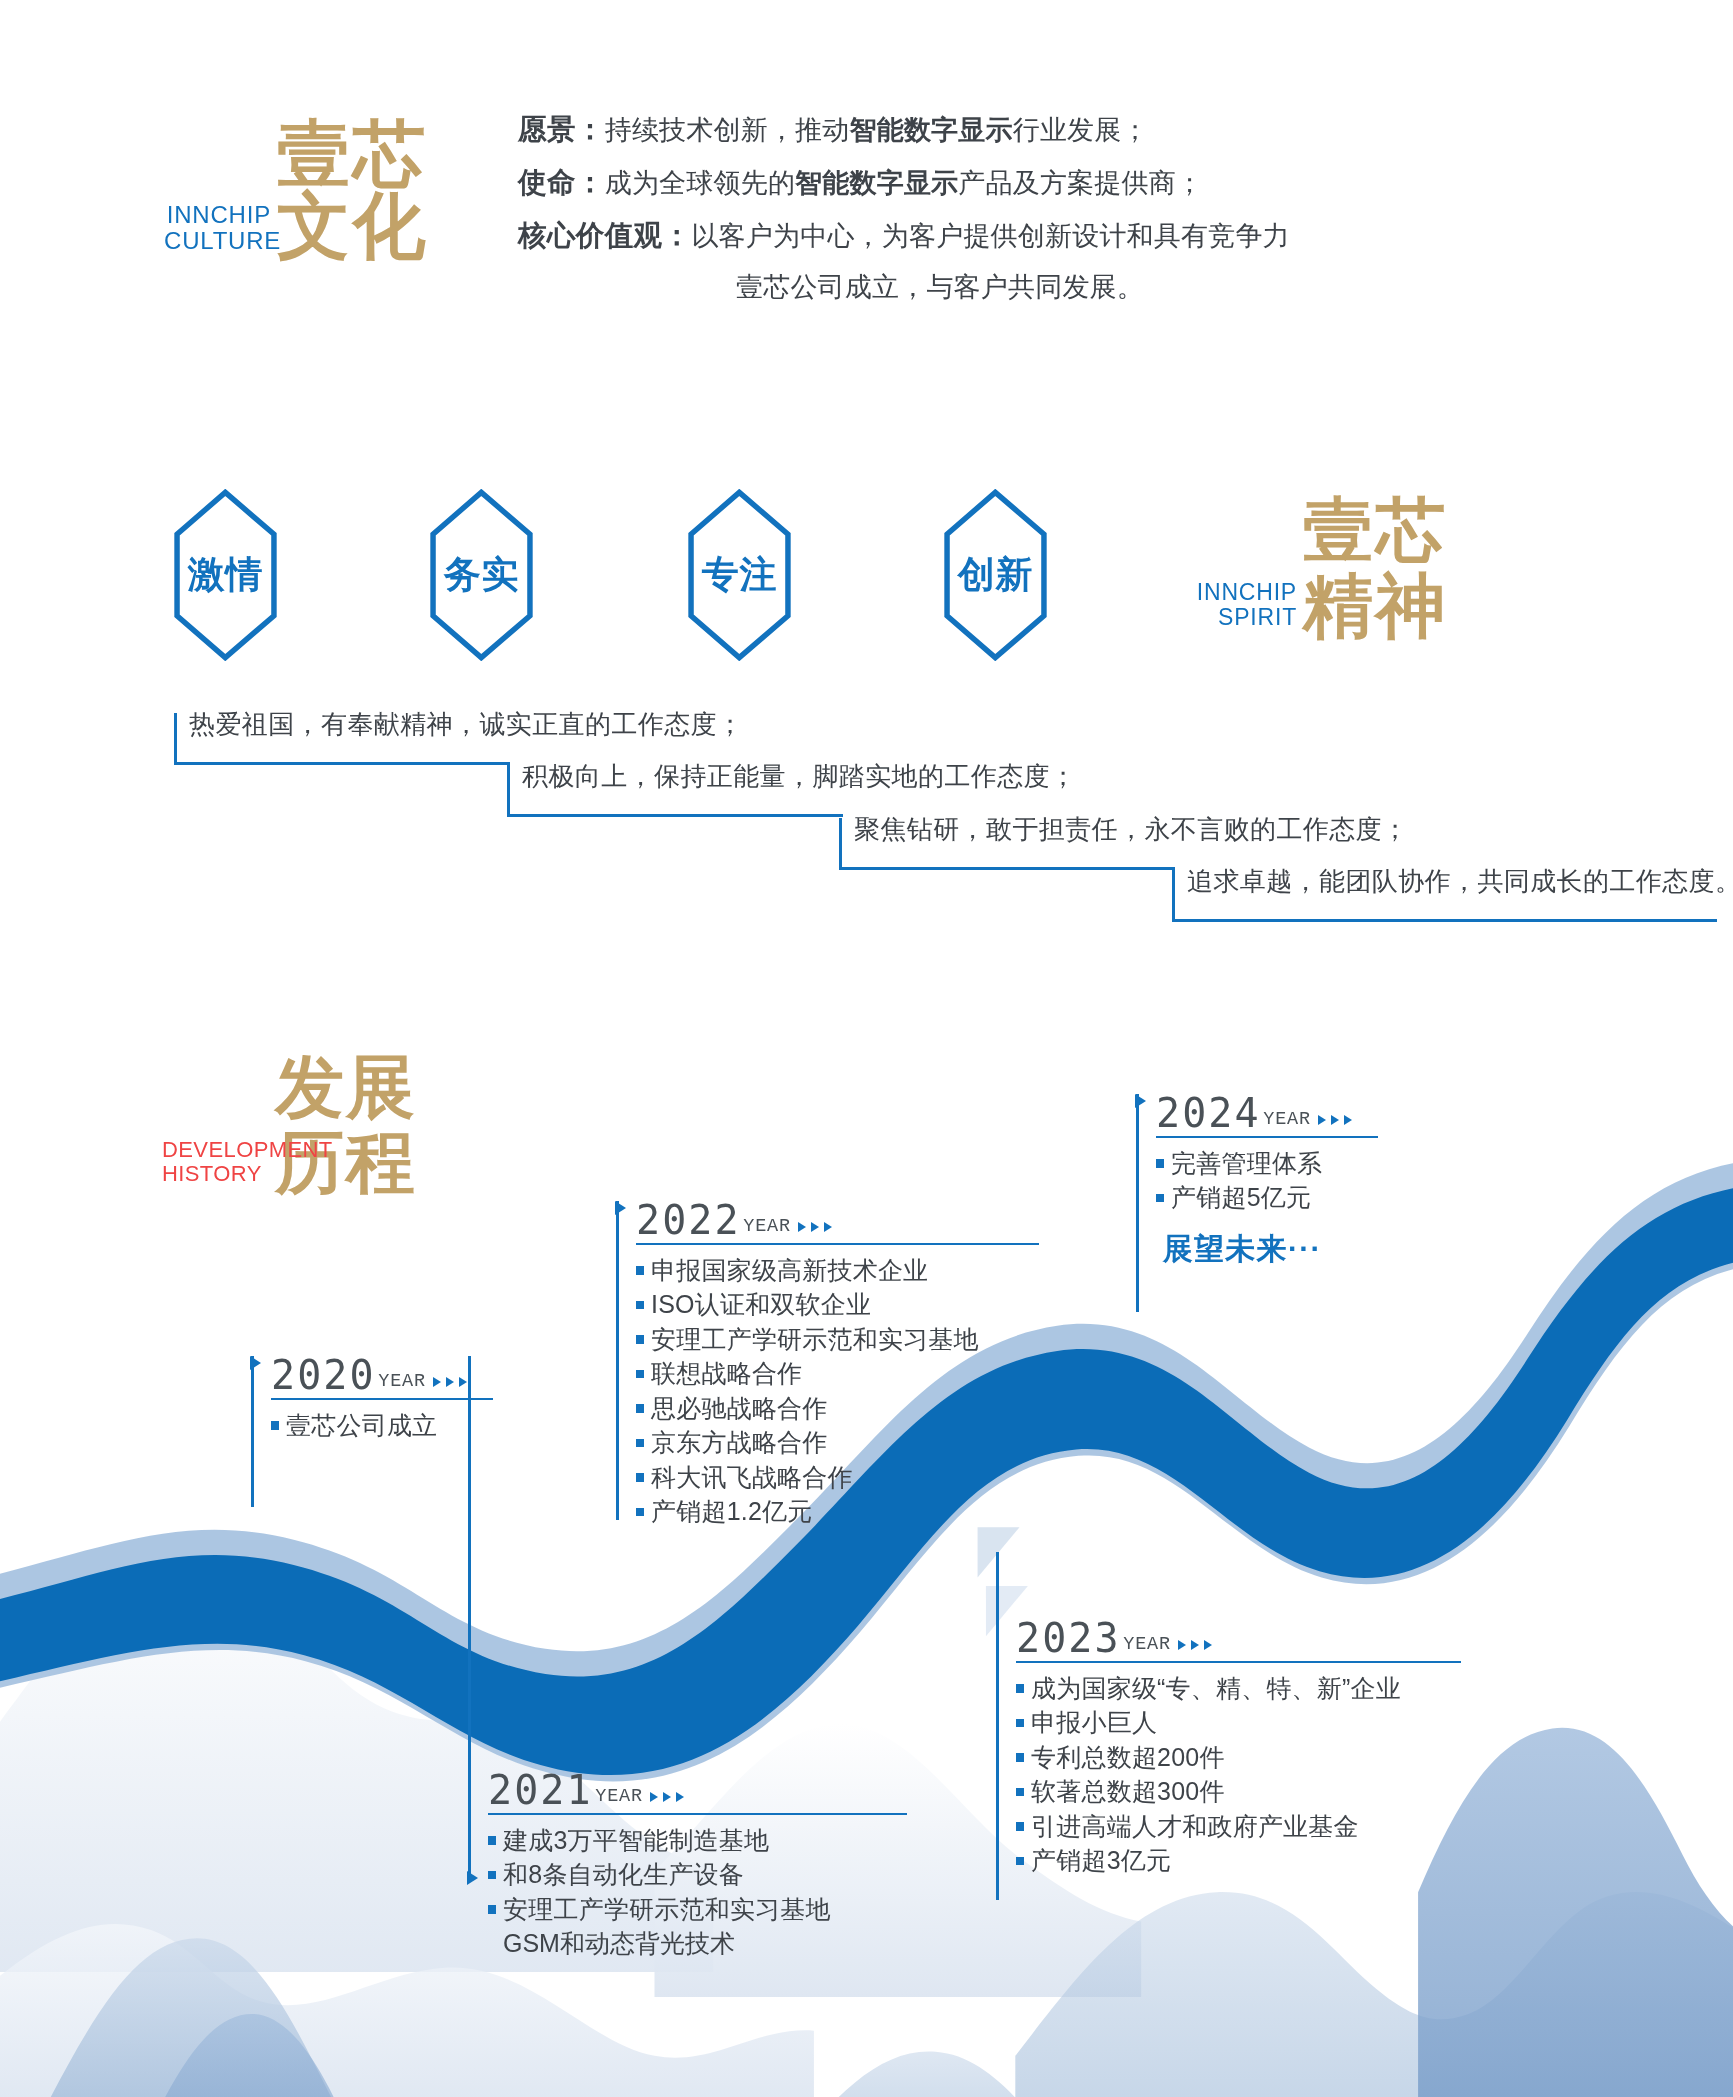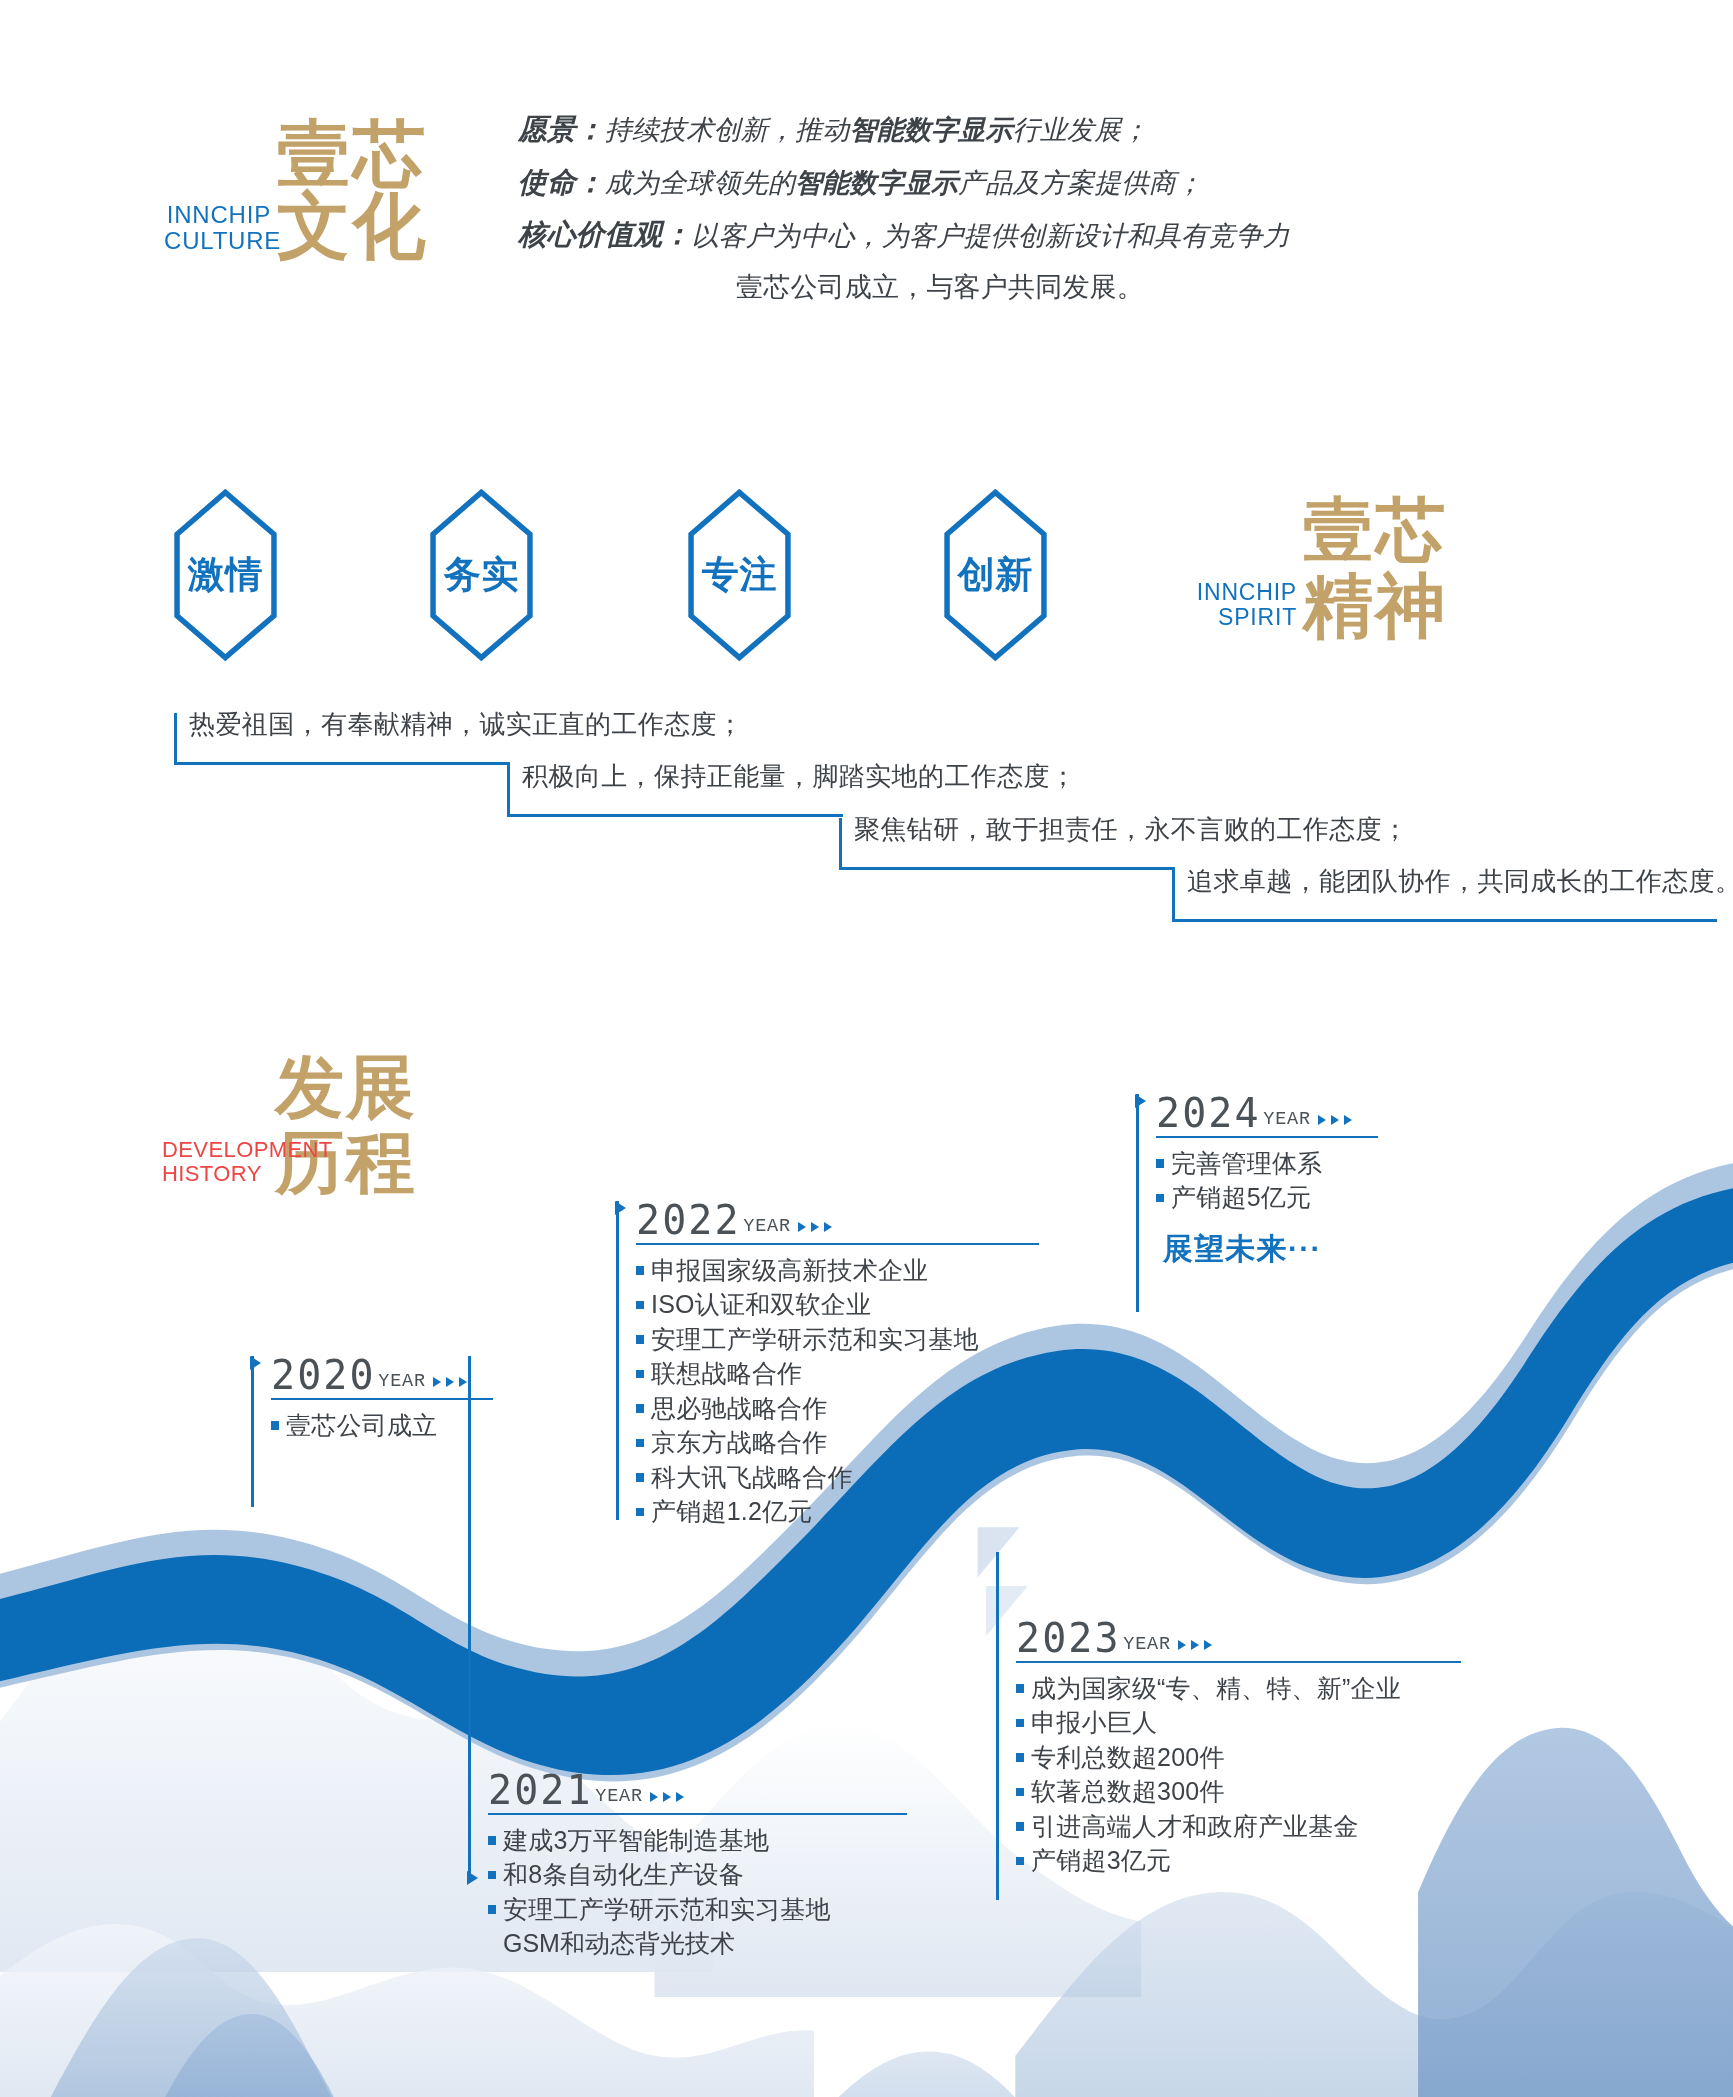--- a/index.html
+++ b/index.html
@@ -23,21 +23,21 @@
   #culture-logo .cn.l1 { left:113px; top:4.2px; }
   #culture-logo .cn.l2 { left:113px; top:82px;font-family:Liberation Mono, monospace; }
   #culture-logo .en {
     position:absolute; color:#1272be; font-size:24px; line-height:1.15;
     text-align:right; width:107px; letter-spacing:0.8px;
   }
   #culture-logo .en.e1 { left:0px; top:88px; }
   #culture-logo .en.e2 { left:0px; top:114px; }
 
   #culture-text { position:absolute; left:518px; top:113px; width:1133px; }
-  .ct-row { display:flex; align-items:flex-start; margin-bottom:18.5px;font-style:italic; }
+  .ct-row { display:flex; align-items:center; margin-bottom:18.5px; }
   .ct-label {
     font-weight:bold; font-size:28.5px; line-height:1.18; white-space:nowrap;
     color:#3e4349; letter-spacing:0.4px;
   }
   .ct-body { font-size:27px; line-height:1.22; color:#3e4349; padding-top:1.3px; letter-spacing:0.2px; }
   .ct-body b { font-weight:bold; }
   .ct-cont { font-size:27px; line-height:1.22; color:#3e4349; margin-left:218px; margin-top:5px; letter-spacing:0.2px; }
 
   
   #hex-row { position:absolute; left:174px; top:489px; width:956px; height:176px; }

